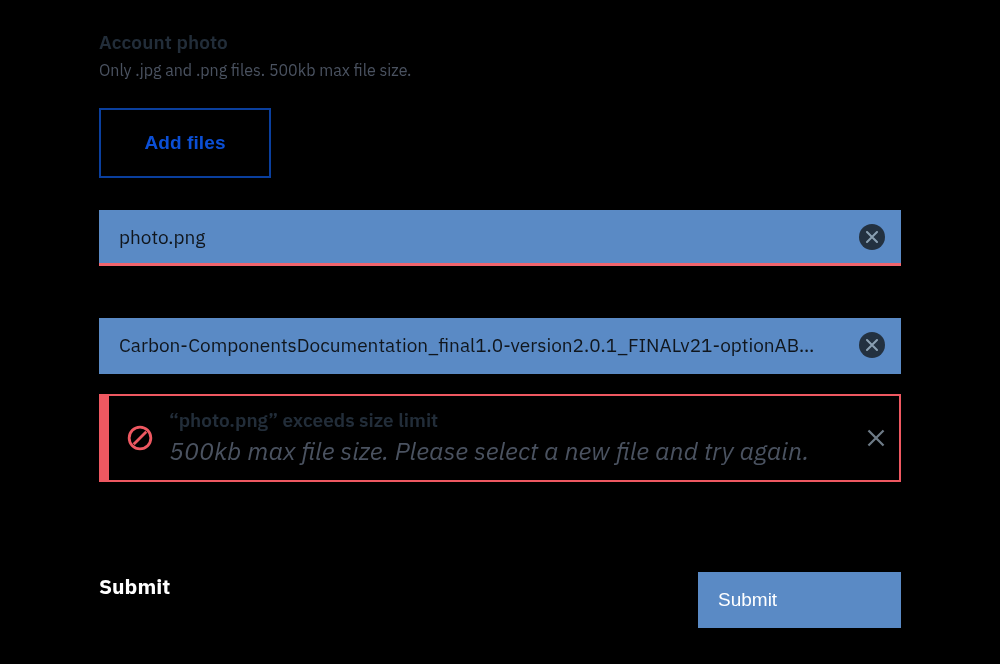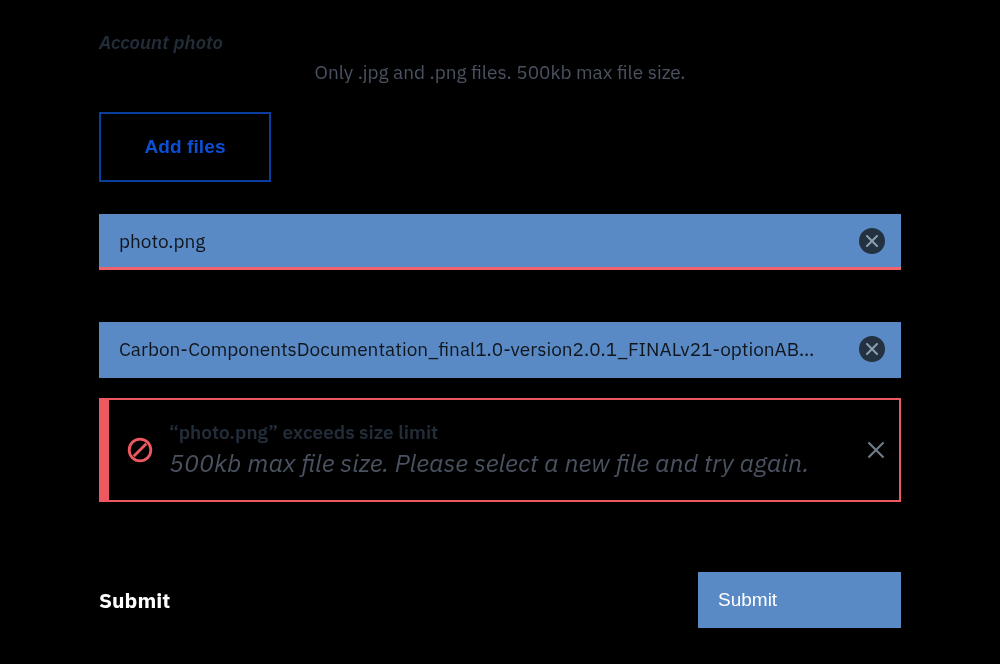--- a/index.html
+++ b/index.html
@@ -19,24 +19,23 @@
     margin: 0; padding: 0; width: 1000px; height: 664px;
     background: #000000;
     font-family: "IBM Plex Sans", -apple-system, BlinkMacSystemFont, "Segoe UI", Helvetica, Arial, sans-serif;
   }
   .page {
     width: 1000px; height: 664px; position: relative; padding: 30px 99px 40px 99px;
   }
   .title {
     font-size: 19px; font-weight: 600; color: var(--text-dark); letter-spacing: 0.1px;
     margin: 0 0 6px 0;
-    font-style: italic;
   }
   .hint {
-    font-size: 19px; color: var(--text-gray); margin: 0 0 28px 0; text-align: center;
+    font-size: 16px; color: var(--text-gray); margin: 0 0 28px 0;
   }
   .add-btn {
     display: inline-flex; align-items: center; justify-content: center;
     height: 70px; padding: 0 20px; min-width: 172px;
     border: 2px solid #0a3f9e; background: transparent; color: #0b4fd6;
     font-size: 19px; font-weight: 600; letter-spacing: 0.1px; cursor: pointer;
     margin-bottom: 32px;
   }
   .files { display: flex; flex-direction: column; gap: 20px; }
   .file-row {
@@ -48,40 +47,40 @@
     flex: 1; color: #10161d; font-size: 19px; white-space: nowrap; overflow: hidden; text-overflow: ellipsis;
     padding-right: 12px;
   }
   .x-circle {
     flex: 0 0 auto; width: 26px; height: 26px; border-radius: 50%; background: var(--icon-bg);
     display: inline-flex; align-items: center; justify-content: center; cursor: pointer;
     margin-right: 4px;
   }
   .x-circle svg { width: 12px; height: 12px; display:block; }
   .notif {
-    display: flex; align-items: center; height: 104px; border: 2px solid var(--red);
+    display: flex; align-items: center; height: 88px; border: 2px solid var(--red);
     background: transparent; position: relative; margin-top: 0; padding-right: 12px;
   }
   .notif .stripe {
     width: 8px; height: 100%; background: var(--red); flex: 0 0 auto;
   }
   .notif .icon {
     width: 26px; height: 26px; margin: 0 16px 0 18px; flex: 0 0 auto;
     display: inline-flex; align-items: center; justify-content: center;
   }
   .notif .icon svg { width: 26px; height: 26px; display:block; }
   .notif .msg { flex: 1; padding-right: 12px; }
   .notif .msg .err-title { font-size: 19px; font-weight: 600; color: var(--text-dark); line-height: 1.35; }
   .notif .msg .err-sub   { font-size: 25px; color: var(--text-gray); line-height: 1.35; font-style: italic; }
   .notif .close { width: 22px; height: 22px; cursor: pointer; display:inline-flex; align-items:center; justify-content:center; }
   .notif .close svg { width: 18px; height: 18px; display:block; }
 
   .footer {
     position: absolute; left: 0; right: 0; bottom: 36px; padding: 0 99px;
-    display: flex; align-items: center; justify-content: space-between;
+    display: flex; align-items: flex-start; justify-content: space-between;
   }
   .submit-label {
     font-size: 21px; font-weight: 700; color: var(--white);
   }
   .submit-btn {
     display: inline-flex; align-items: center; height: 56px; min-width: 203px; padding: 0 20px;
     background: var(--btn-blue); color: var(--white); font-size: 19px; font-weight: 400;
     border: none; cursor: pointer; justify-content: flex-start;
   }
 </style>

